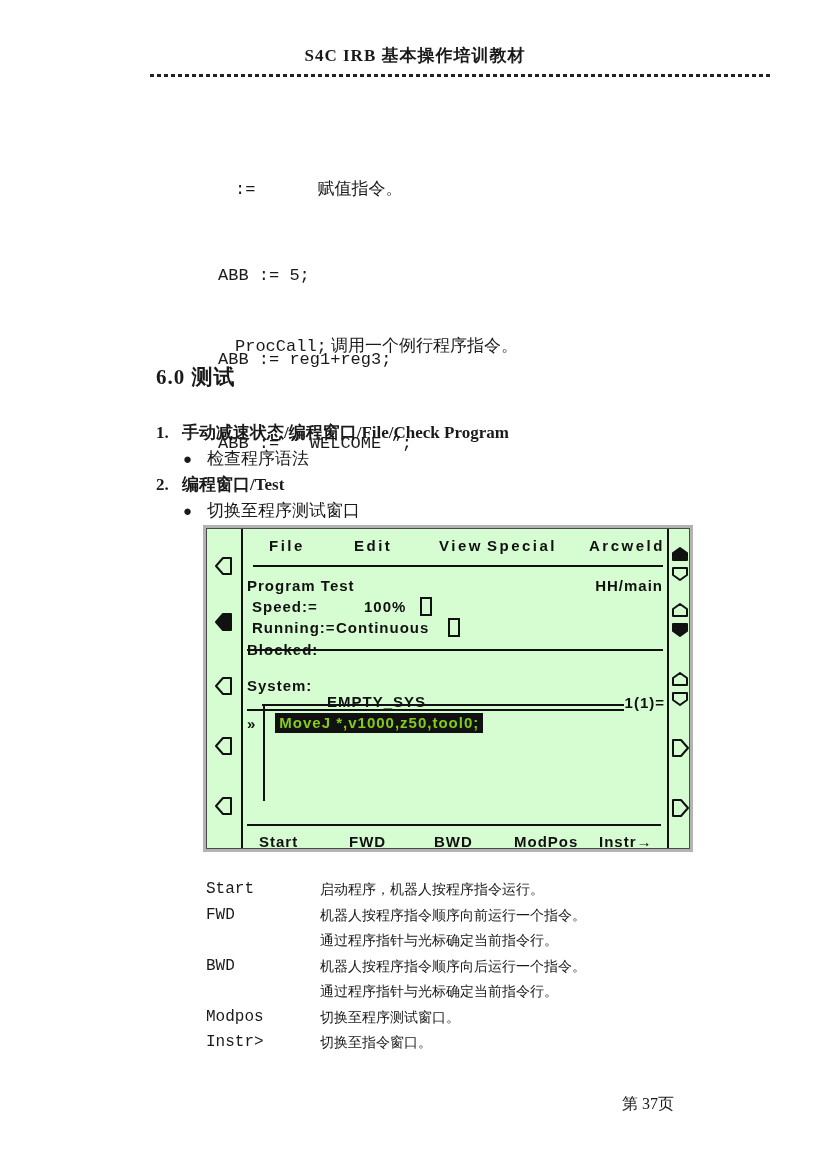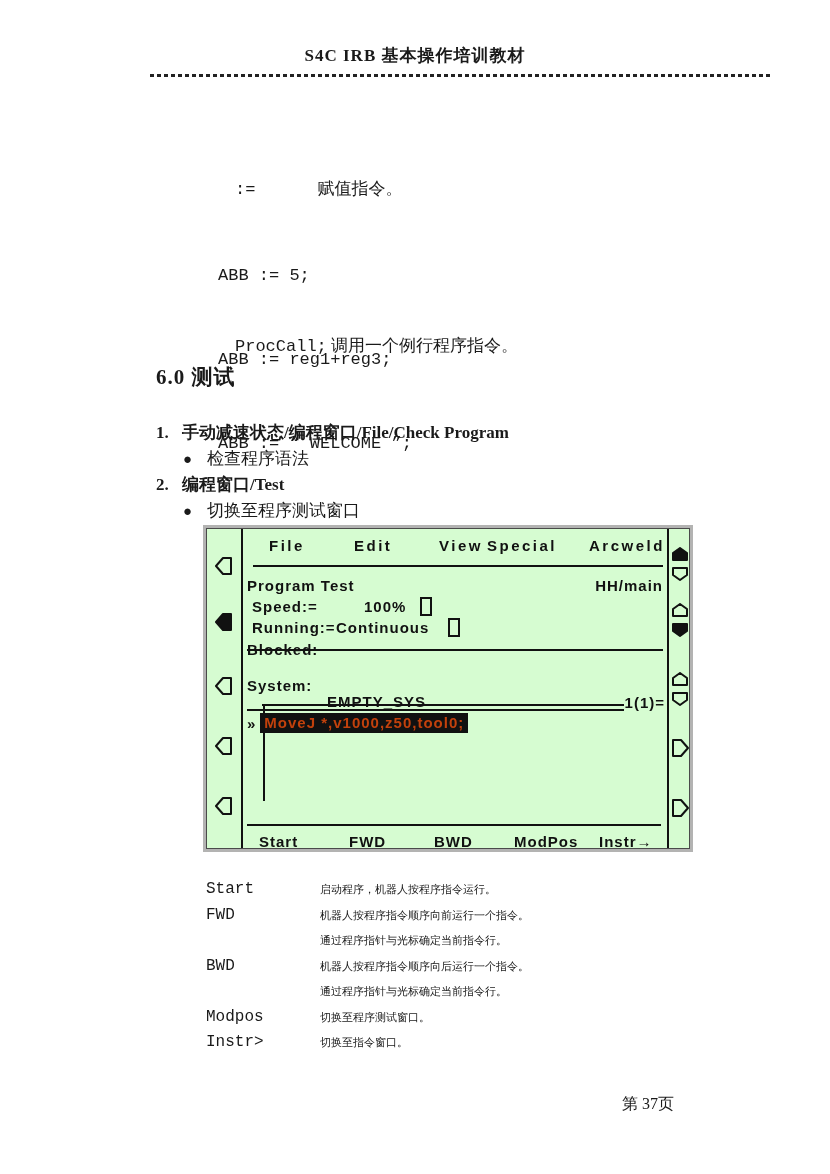--- a/index.html
+++ b/index.html
@@ -74,30 +74,30 @@
   .blocked-row { position:absolute; top:112px; left:2px; }
   .system-row { position:absolute; top:148px; left:2px; }
   .system-row .val { position:absolute; left:80px; top:0; white-space:nowrap;margin-top:16px; }
   .ruler { position:absolute; top:170px; left:2px; right:0; height:12px; display:flex; align-items:flex-end; }
   .ruler .seg { width:15px; height:2px; background:#111; }
   .ruler .dbl { flex:1; height:7px; border-top:2px solid #111; border-bottom:2px solid #111; }
   .ruler .cnt { margin-left:1px; }
   .pointer-vline { position:absolute; left:18px; top:177px; width:2px; height:95px; background:#111; }
   .instr-row { position:absolute; top:184px; left:2px; display:flex; align-items:center; }
   .instr-row .hl {
-    margin-left:4px; background:#111; color:#c2410c; padding:1px 4px 2px 4px;
+    margin-left:19px; background:#111; color:#84cc16; padding:1px 4px 2px 4px;
     white-space:pre;
   }
   .div2 { position:absolute; top:295px; left:2px; right:4px; height:2px; background:#111; }
   .softkey { position:absolute; top:304px; cursor:default; }
 
   
   .legend { top:877px; left:148px; display:grid; grid-template-columns:114px auto; line-height:25.5px; }
   .legend .term { font-family:"Liberation Mono","DejaVu Sans Mono",monospace; font-size:16px; }
-  .legend .desc { font-size:11px; }
+  .legend .desc { font-size:14px; }
   .footer { top:1094px; right:98px; font-size:16px; }
 </style>
 </head>
 <body>
 
 <div class="page">
 
   <div class="abs doc-header">S4C IRB 基本操作培训教材</div>
   <div class="abs dashline"></div>
 

